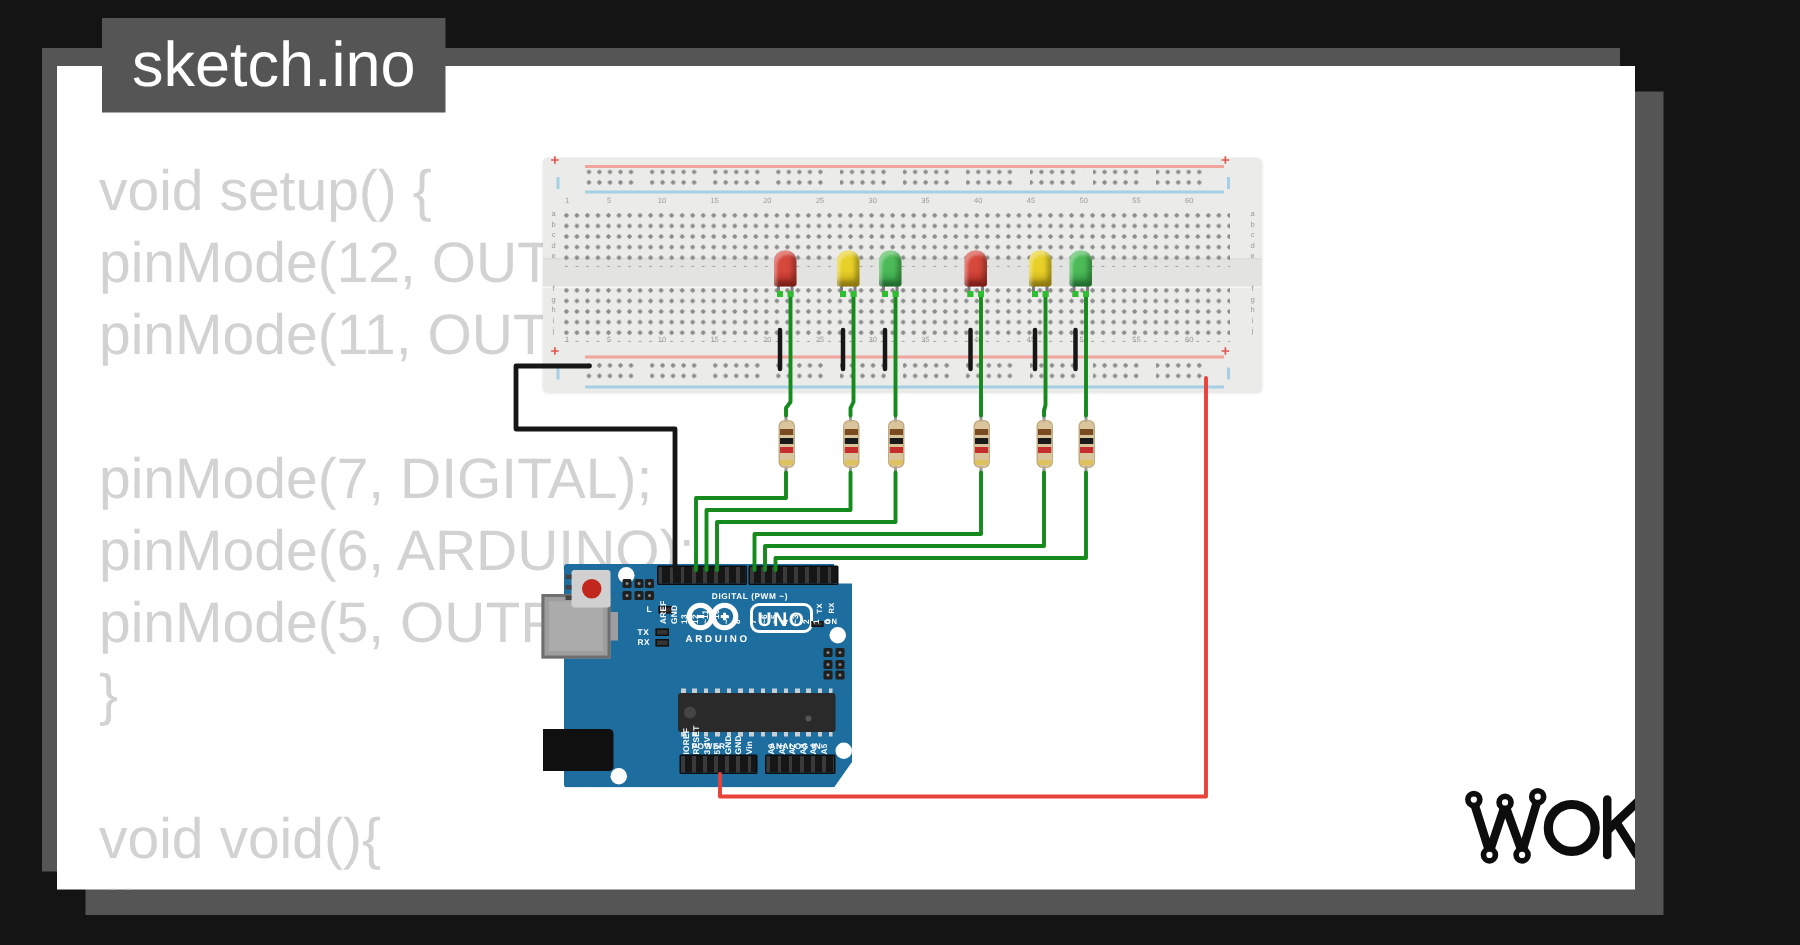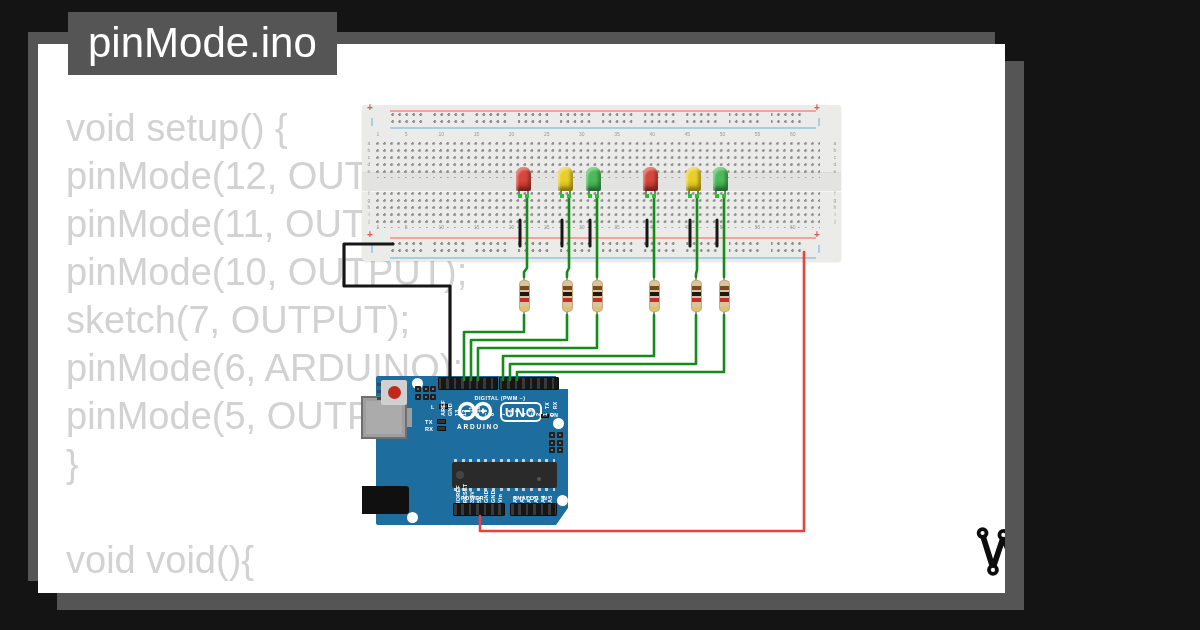--- a/index.html
+++ b/index.html
@@ -1,20 +1,20 @@
 <!DOCTYPE html>
 <html><head>
 <meta charset="utf-8">
 <style>
   html,body{margin:0;padding:0;background:#141414;}
   *{box-sizing:border-box;}
   .stage{position:relative;width:1200px;height:630px;background:#141414;overflow:hidden;
          font-family:"Liberation Sans",sans-serif;}
   .abs{position:absolute;}
-  .card{position:absolute;left:38px;top:44px;width:967px;height:549px;background:#ffffff;
+  .card{position:absolute;left:38px;top:44px;width:1052px;height:549px;background:#ffffff;
         box-shadow:-10px -12px 0 0 #555555, 19px 17px 0 0 #555555;overflow:hidden;z-index:10;}
   .scene{position:absolute;left:-38px;top:-44px;width:1200px;height:630px;}
   .file-tab{position:absolute;left:68px;top:12px;height:63px;background:#555555;color:#ffffff;
             font-size:42px;line-height:62px;padding:0 20px;z-index:30;}
   
   #code{position:absolute;left:0;top:0;width:1200px;height:630px;z-index:1;}
   .code-line{position:absolute;left:66px;height:48px;font-size:38px;line-height:48px;
              color:#d2d2d2;white-space:pre;}
   
   #breadboard{position:absolute;left:362px;top:105px;width:479px;height:156px;background:#ebebe9;
@@ -75,22 +75,21 @@
 
 <div class="stage">
 
   <div class="card">
     <div class="scene">
 
       <div id="code">
           <div class="code-line" style="top: 104px;">void setup() {</div>
           <div class="code-line" style="top: 152px;">pinMode(12, OUTPUT);</div>
           <div class="code-line" style="top: 200px;">pinMode(11, OUTPUT);</div>
-          <div class="code-line" style="top: 248px;">pinMode(10, OUTPUT);</div>
-          <div class="code-line" style="top: 296px;">sketch(7, OUTPUT);</div>
+          <div class="code-line" style="top: 296px;">pinMode(7, DIGITAL);</div>
           <div class="code-line" style="top: 344px;">pinMode(6, ARDUINO);</div>
           <div class="code-line" style="top: 392px;">pinMode(5, OUTPUT);</div>
           <div class="code-line" style="top: 440px;">}</div>
           <div class="code-line" style="top: 488px;"></div>
           <div class="code-line" style="top: 536px;">void void(){</div>
           <div class="code-line" style="top: 584px;">//...</div>
         </div>
 
       <div id="breadboard">
 
@@ -404,16 +403,16 @@
         <div class="hilite" style="left: 525px; top: 194px;"></div>
         <div class="hilite" style="left: 567px; top: 194px;"></div>
         <div class="hilite" style="left: 595px; top: 194px;"></div>
         <div class="hilite" style="left: 652px; top: 194px;"></div>
         <div class="hilite" style="left: 695px; top: 194px;"></div>
         <div class="hilite" style="left: 722px; top: 194px;"></div>
       </div>
   </div>
 
   <div class="file-tab">
-    <span>pinMode.ino</span>
+    <span>sketch.ino</span>
   </div>
 
 </div>
 
 </body></html>

